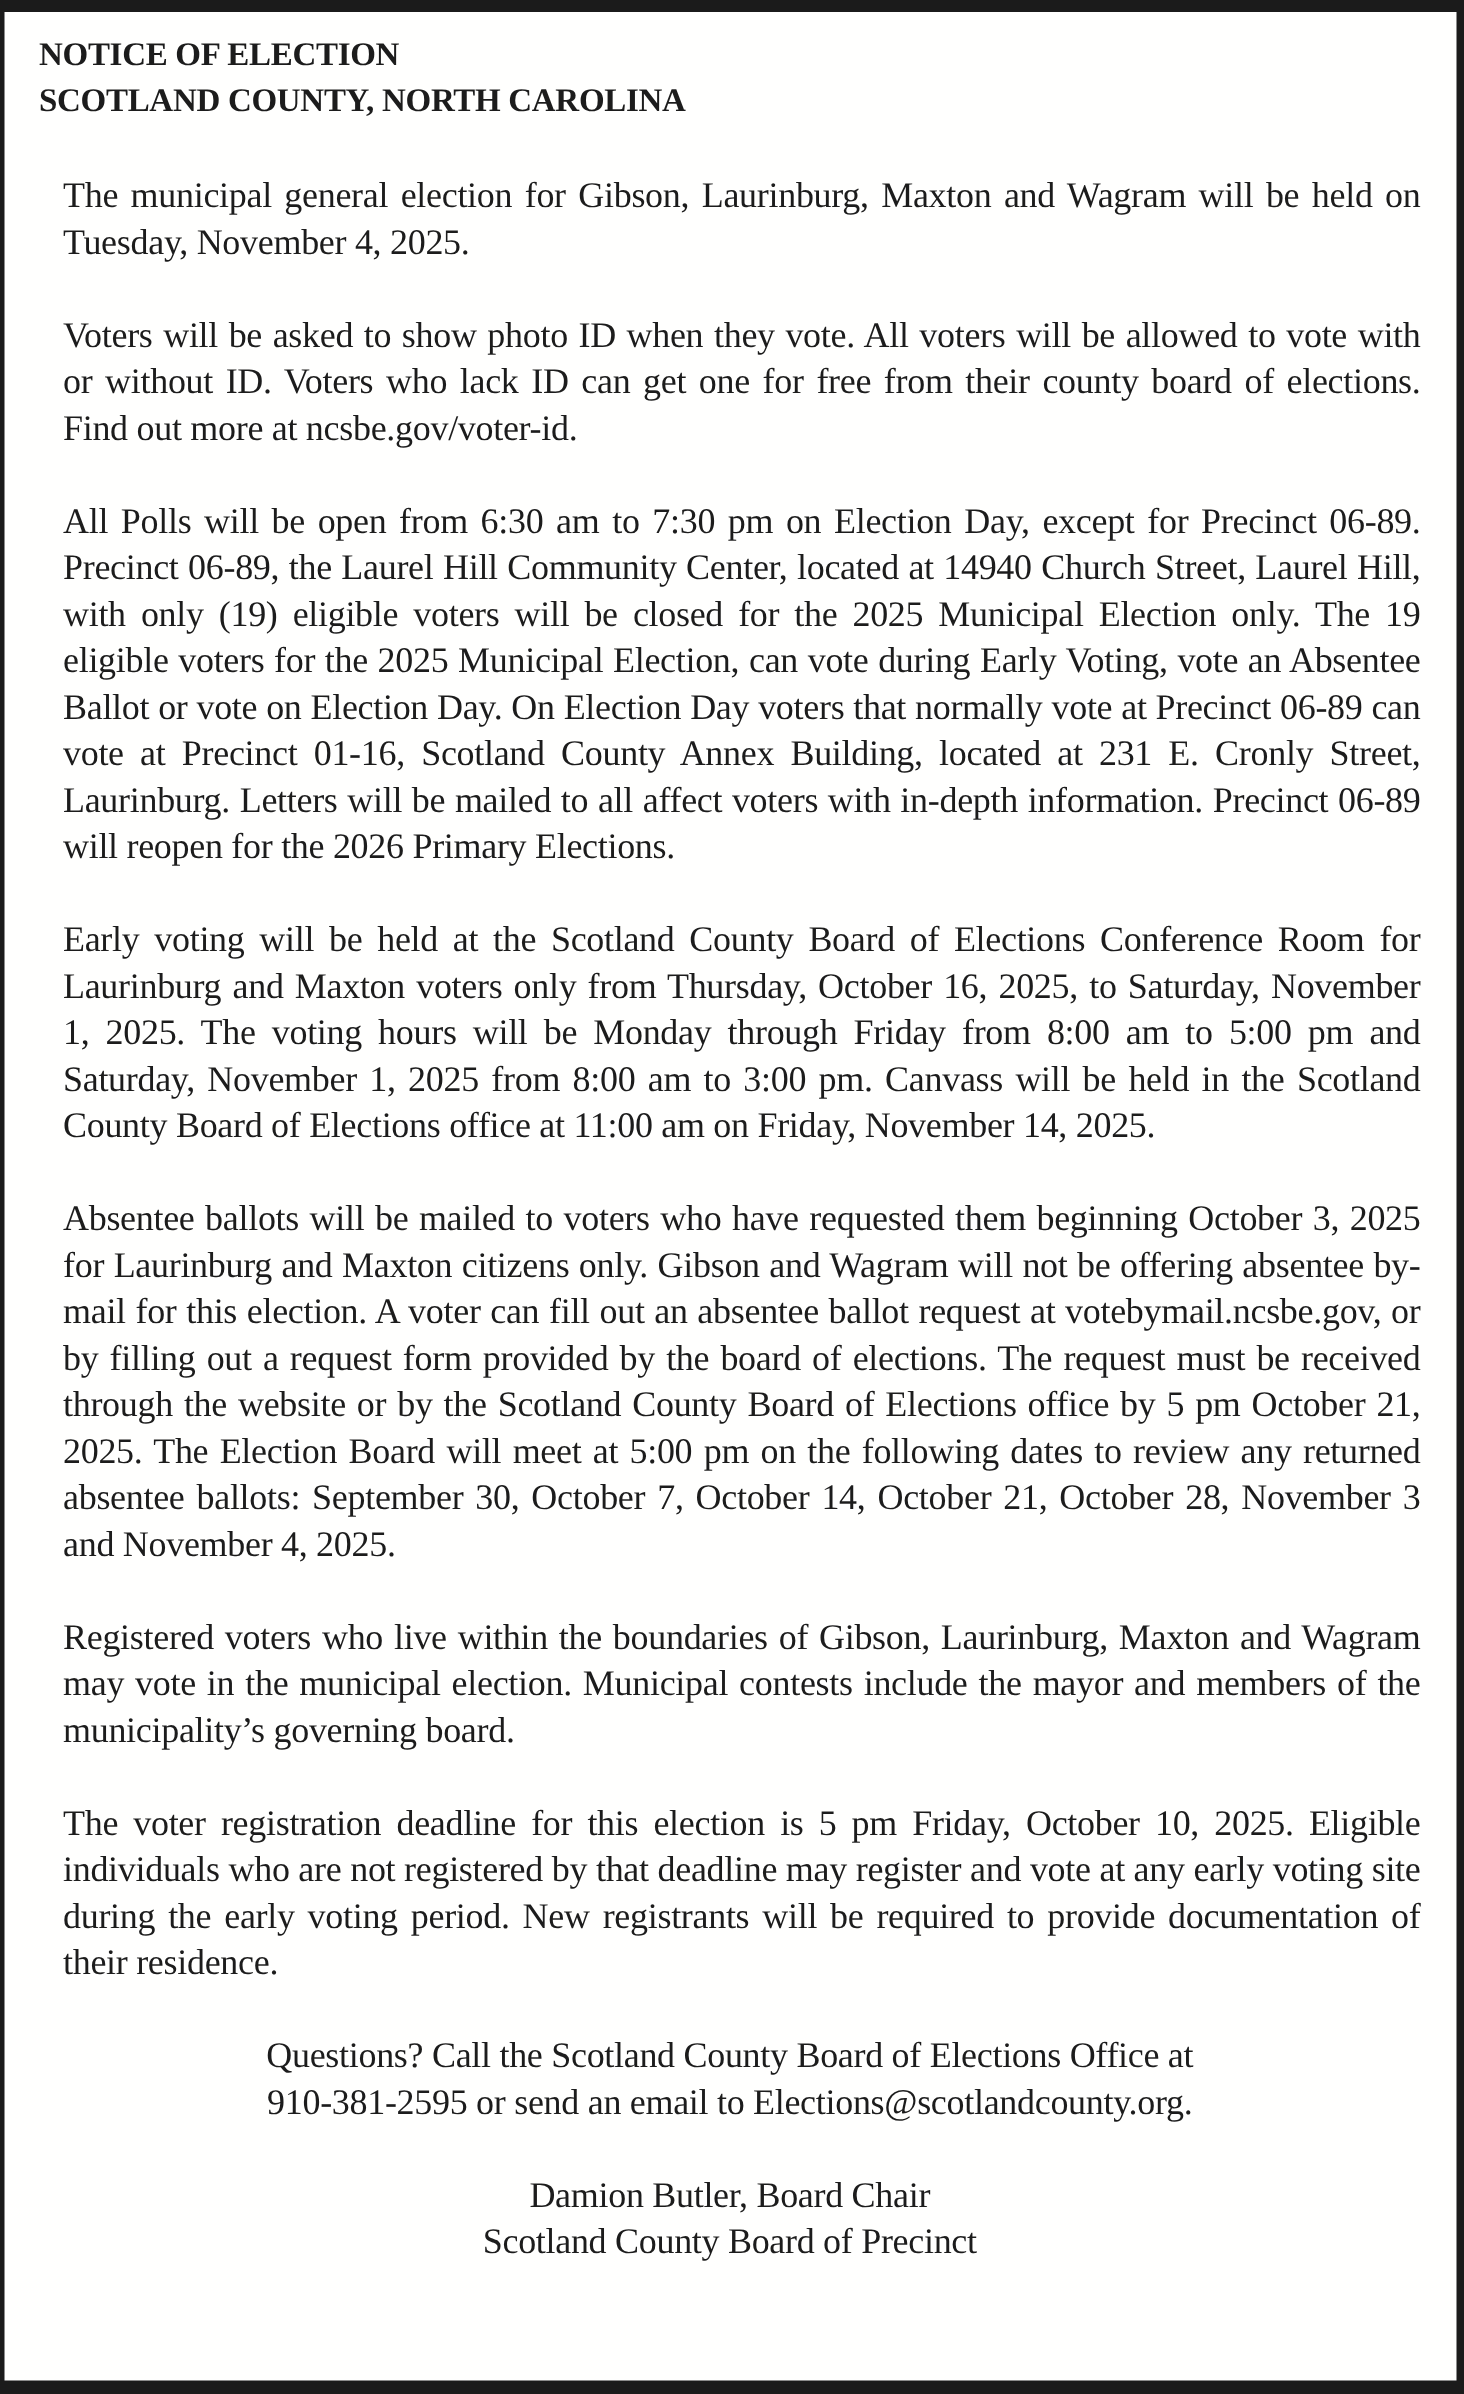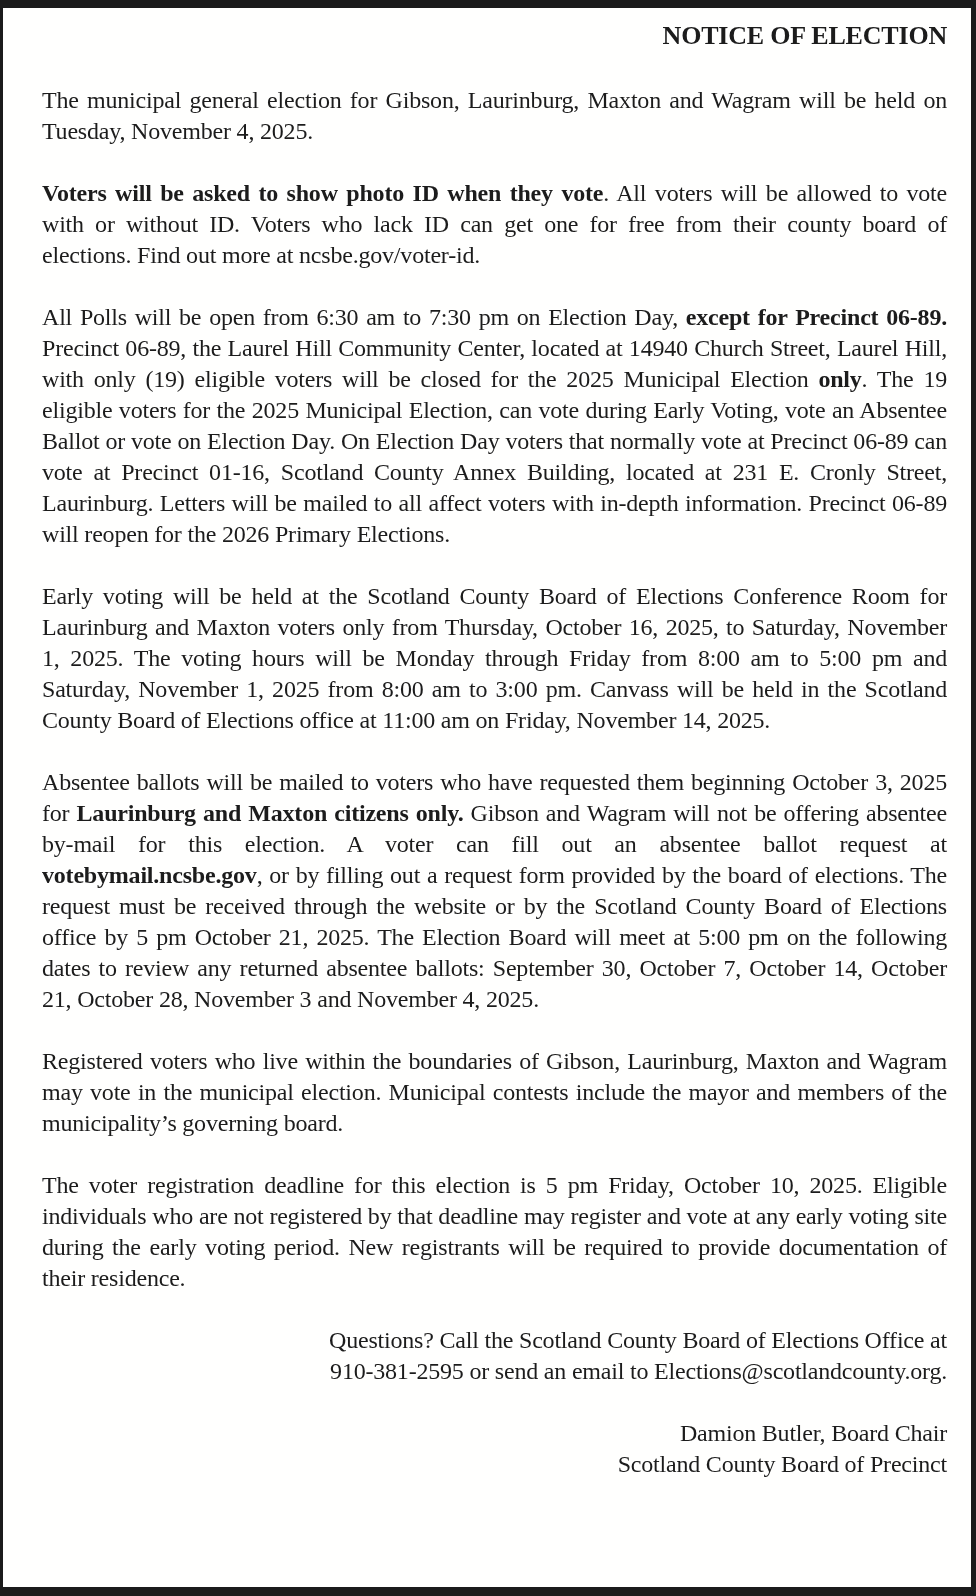--- a/index.html
+++ b/index.html
@@ -18,46 +18,47 @@
     border-width: 8px 5px 9px 3px;
     padding: 12px 24px 0 23px;
     overflow: hidden;
     font-family: "Liberation Serif", serif;
     color: #1c1c1c;
     font-size: 24px;
     line-height: 31px;
     letter-spacing: -0.2px;
   }
   .title-block {
-    text-align: right;
+    text-align: left;
     font-weight: bold;
-    font-size: 26px;
+    font-size: 22px;
     line-height: 31px;
     margin: 0 0 34px 0;
   }
   .para {
     margin: 0 0 31px 0;
   }
   .justify {
     text-align: justify;
     margin-left: 16px;
   }
   .left {
-    text-align: right;
+    text-align: center;
   }
   .para b {
-    font-weight: bold;
+    font-weight: normal;
   }
 </style>
 </head>
 <body>
 
 <div class="page">
   <div class="title-block">
     <div>NOTICE OF ELECTION</div>
+    <div>SCOTLAND COUNTY, NORTH CAROLINA</div>
   </div>
   <div>
       <p class="para justify"><span>The municipal general election for Gibson, Laurinburg, Maxton and Wagram will be held on Tuesday, November 4, 2025.</span></p>
       <p class="para justify"><b>Voters will be asked to show photo ID when they vote</b><span>. All voters will be allowed to vote with or without ID. Voters who lack ID can get one for free from their county board of elections. Find out more at ncsbe.gov/voter-id.</span></p>
       <p class="para justify"><span>All Polls will be open from 6:30 am to 7:30 pm on Election Day, </span><b>except for Precinct 06-89.</b><span> Precinct 06-89, the Laurel Hill Community Center, located at 14940 Church Street, Laurel Hill, with only (19) eligible voters will be closed for the 2025 Municipal Election </span><b>only</b><span>. The 19 eligible voters for the 2025 Municipal Election, can vote during Early Voting, vote an Absentee Ballot or vote on Election Day. On Election Day voters that normally vote at Precinct 06-89 can vote at Precinct 01-16, Scotland County Annex Building, located at 231 E. Cronly Street, Laurinburg. Letters will be mailed to all affect voters with in-depth information. Precinct 06-89 will reopen for the 2026 Primary Elections.</span></p>
       <p class="para justify"><span>Early voting will be held at the Scotland County Board of Elections Conference Room for Laurinburg and Maxton voters only from Thursday, October 16, 2025, to Saturday, November 1, 2025. The voting hours will be Monday through Friday from 8:00 am to 5:00 pm and Saturday, November 1, 2025 from 8:00 am to 3:00 pm. Canvass will be held in the Scotland County Board of Elections office at 11:00 am on Friday, November 14, 2025.</span></p>
       <p class="para justify"><span>Absentee ballots will be mailed to voters who have requested them beginning October 3, 2025 for </span><b>Laurinburg and Maxton citizens only.</b><span> Gibson and Wagram will not be offering absentee by-mail for this election. A voter can fill out an absentee ballot request at </span><b>votebymail.ncsbe.gov</b><span>, or by filling out a request form provided by the board of elections. The request must be received through the website or by the Scotland County Board of Elections office by 5 pm October 21, 2025. The Election Board will meet at 5:00 pm on the following dates to review any returned absentee ballots: September 30, October 7, October 14, October 21, October 28, November 3 and November 4, 2025.</span></p>
       <p class="para justify"><span>Registered voters who live within the boundaries of Gibson, Laurinburg, Maxton and Wagram may vote in the municipal election. Municipal contests include the mayor and members of the municipality’s governing board.</span></p>
       <p class="para justify"><span>The voter registration deadline for this election is 5 pm Friday, October 10, 2025. Eligible individuals who are not registered by that deadline may register and vote at any early voting site during the early voting period. New registrants will be required to provide documentation of their residence.</span></p>
       <p class="para left"><span>Questions? Call the Scotland County Board of Elections Office at</span><br><span>910-381-2595 or send an email to Elections@scotlandcounty.org.</span></p>

